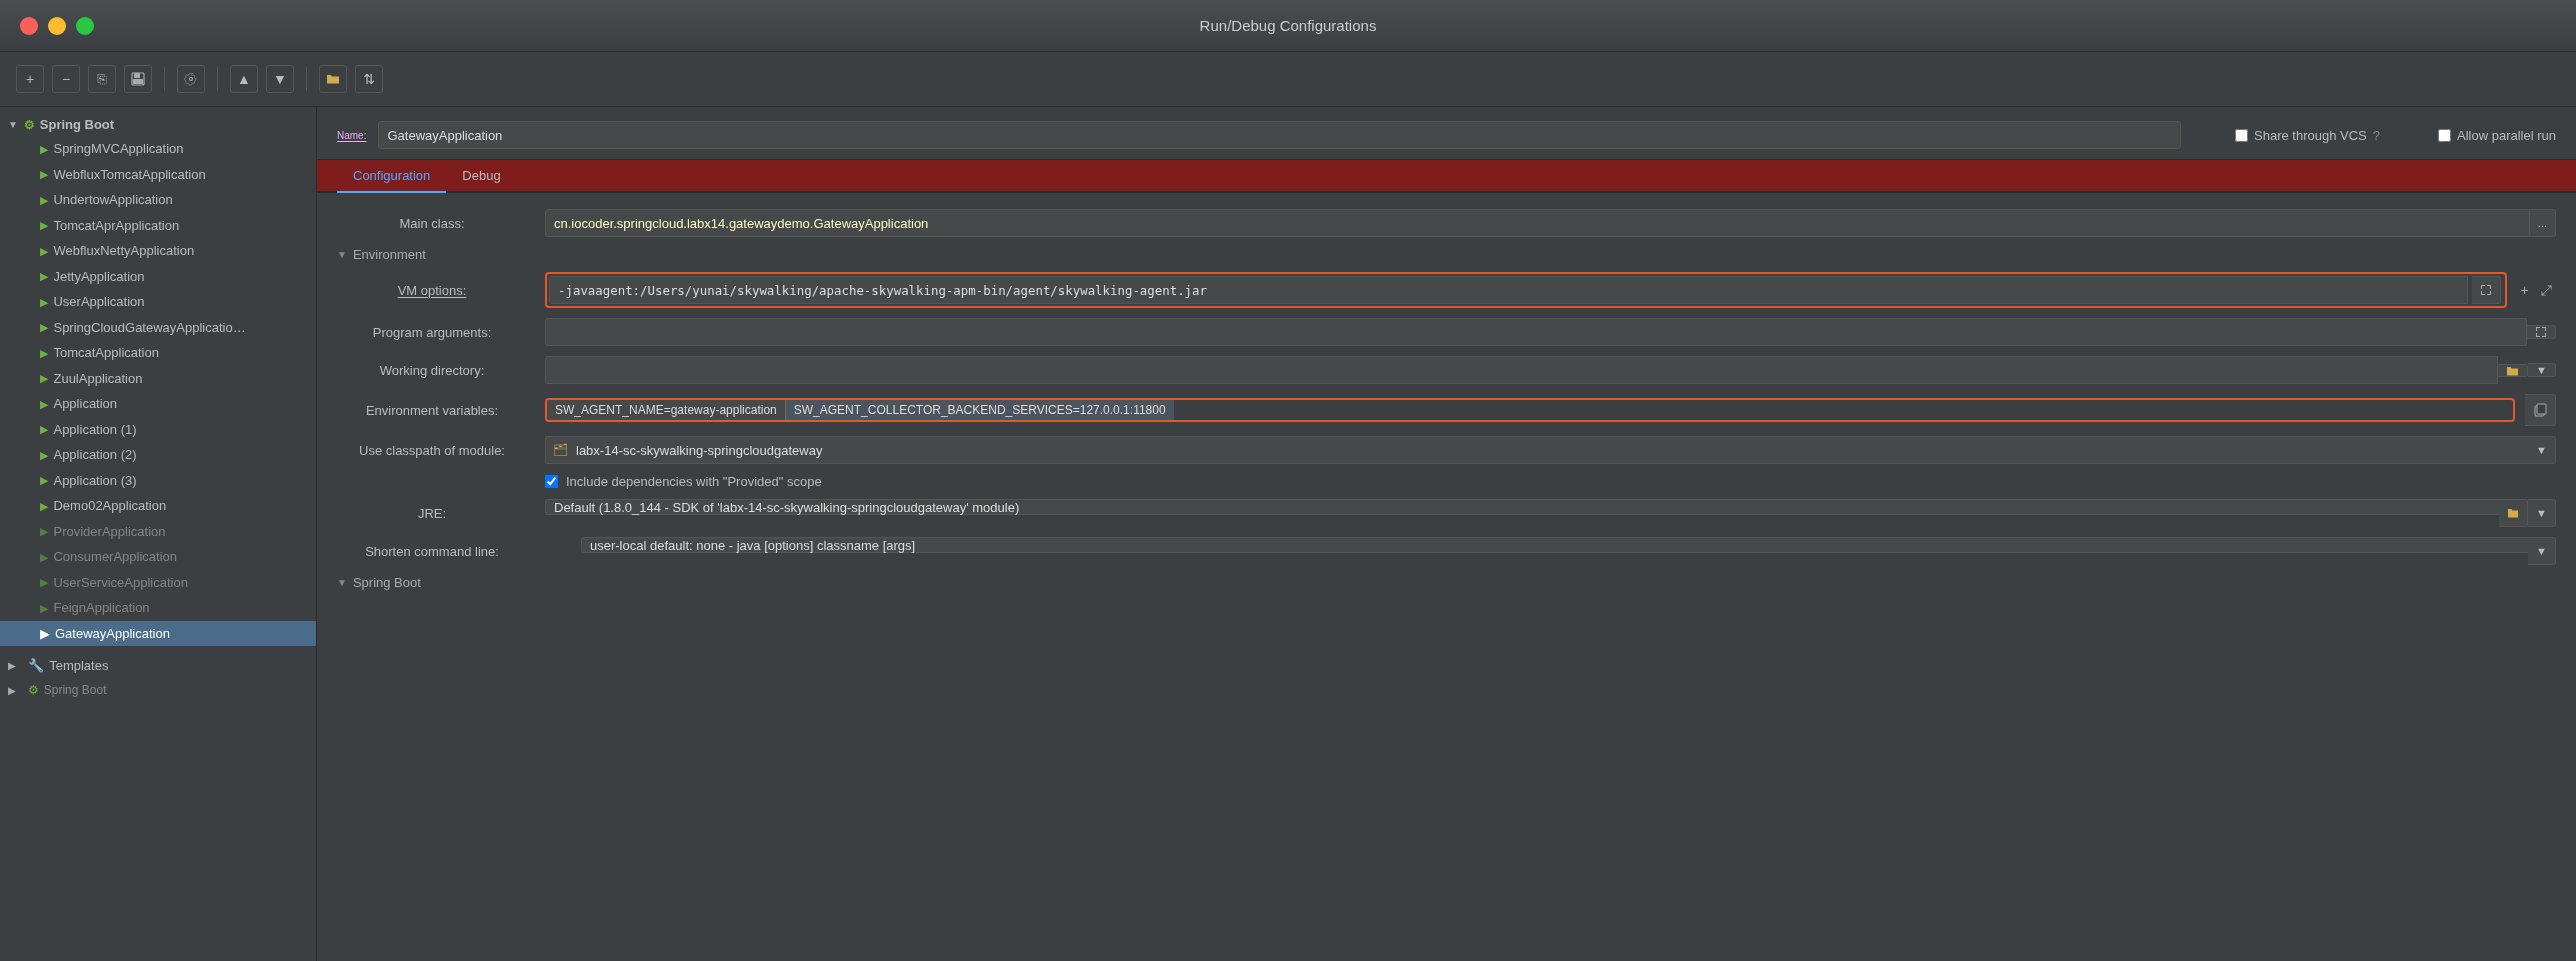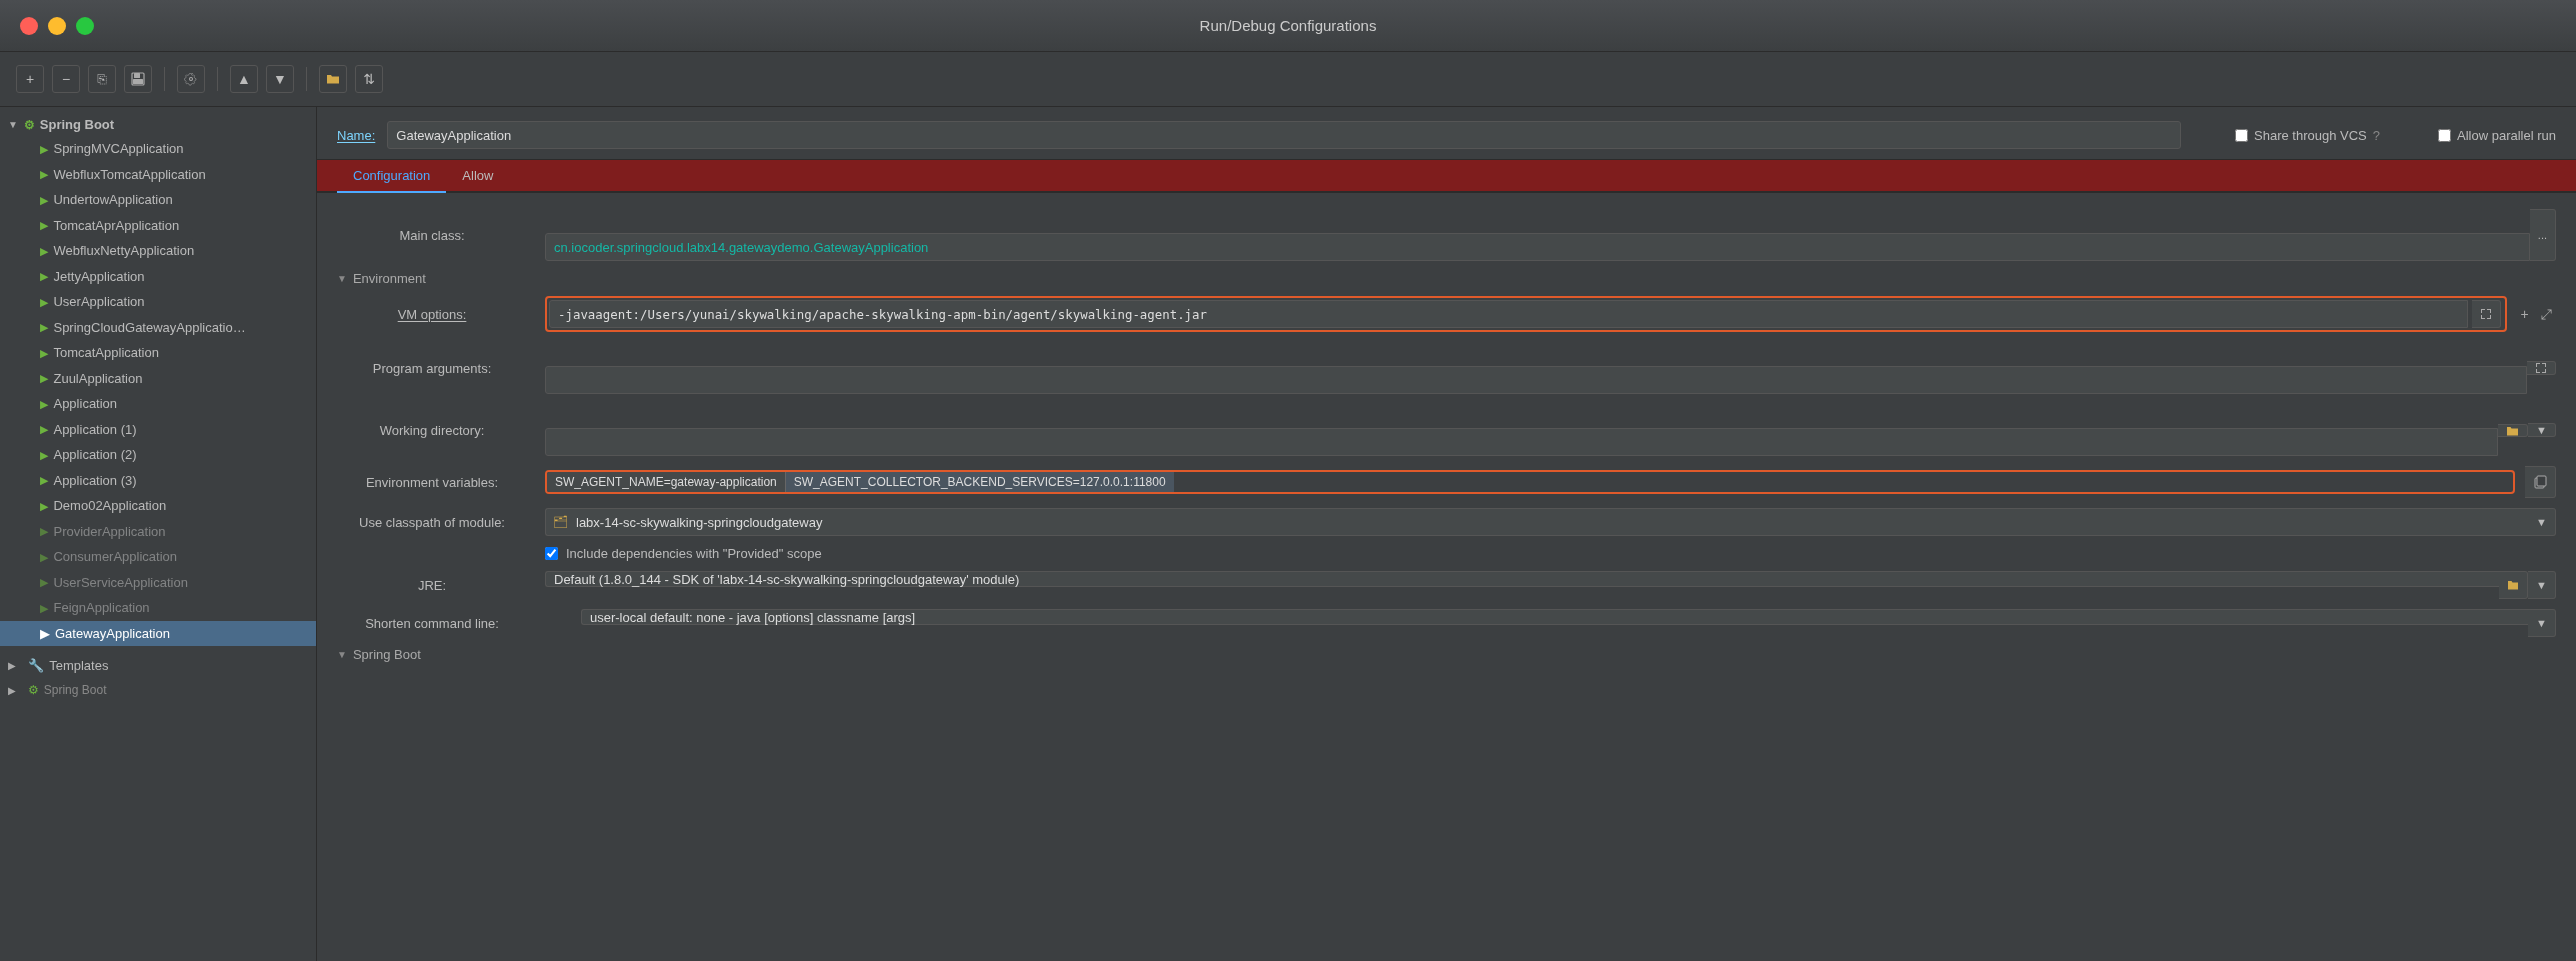--- a/index.html
+++ b/index.html
@@ -134,22 +134,22 @@
 
     
     .config-header {
       padding: 14px 20px 10px 20px;
       display: flex;
       align-items: center;
       gap: 12px;
       border-bottom: 1px solid #2b2b2b;
     }
     .config-header-label {
-      color: #7dd3fc;
-      font-size: 13px;
+      color: #f0abfc;
+      font-size: 10px;
       text-decoration: underline;
       text-underline-offset: 2px;
     }
     .config-name-input {
       flex: 1;
       background: #45494a;
       border: 1px solid #555;
       border-radius: 3px;
       color: #dddddd;
       font-size: 13px;
@@ -214,25 +214,24 @@
     }
     .form-label.underlined {
       text-decoration: underline;
       text-underline-offset: 2px;
     }
     .form-input {
       flex: 1;
       background: #45494a;
       border: 1px solid #555;
       border-radius: 3px;
-      color: #14b8a6;
+      color: #fef9c3;
       font-size: 13px;
       padding: 4px 8px;
       height: 28px;
-      margin-top: 24px;
     }
     .form-input-with-btn {
       display: flex;
       flex: 1;
       gap: 0;
     }
     .form-input-with-btn .form-input {
       border-radius: 3px 0 0 3px;
     }
     .form-input-btn {
@@ -615,21 +614,21 @@
           <span>Allow parallel run</span>
         </div>
       </div>
     </div>
 
     <div class="tabs-row">
       <div class="tab active">
         <span>Configuration</span>
       </div>
       <div class="tab">
-        <span>Allow</span>
+        <span>Debug</span>
       </div>
     </div>
 
     <div class="form-content">
 
       <div class="form-row">
         <span class="form-label">Main class:</span>
         <div class="form-input-with-btn">
           <input type="text" class="form-input" style="border-radius: 3px 0px 0px 3px;" value="cn.iocoder.springcloud.labx14.gatewaydemo.GatewayApplication">
           <button class="form-input-btn">

